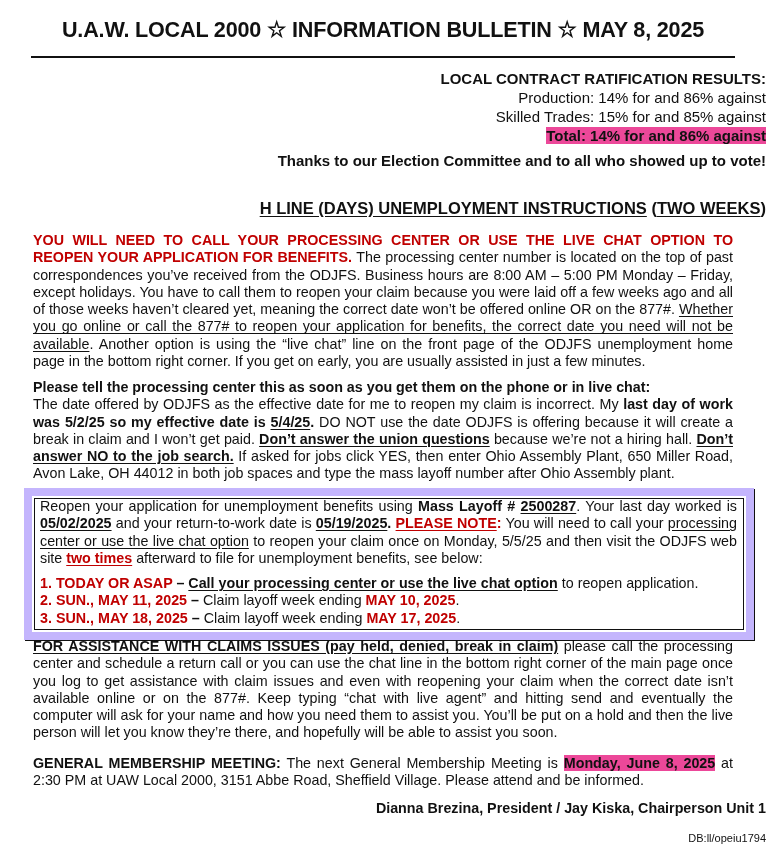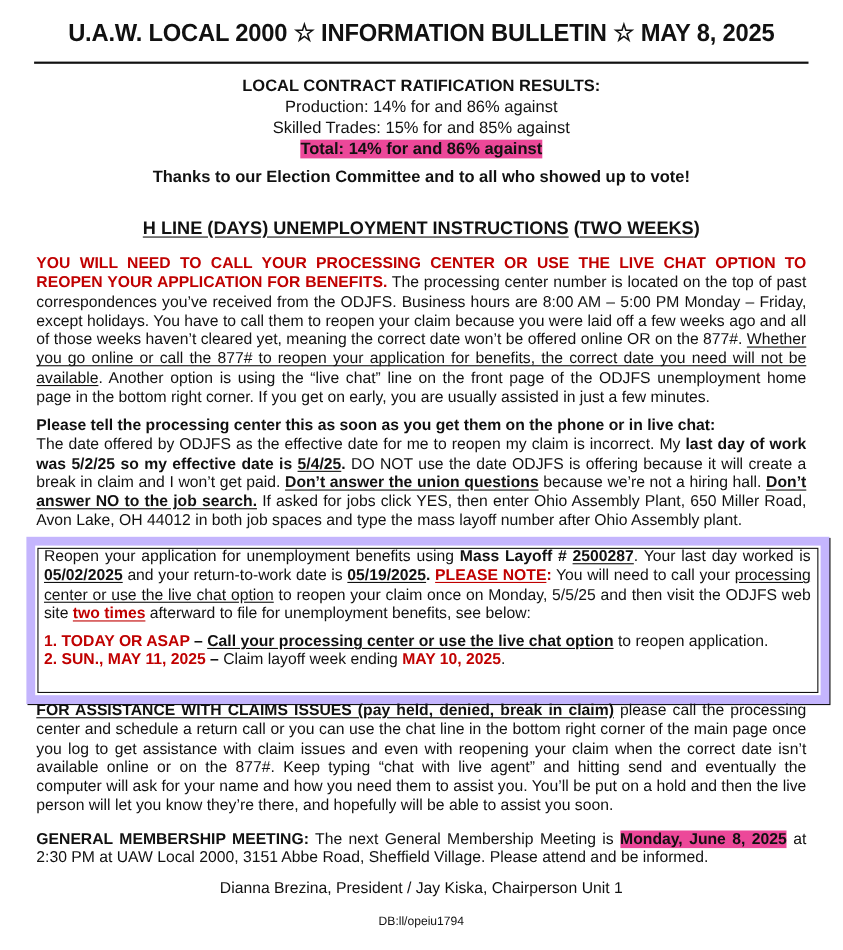--- a/index.html
+++ b/index.html
@@ -4,21 +4,21 @@
 <style>
   html, body { margin: 0; padding: 0; background: #ffffff; }
   body { width: 766px; height: 864px; overflow: hidden; position: relative;
          font-family: "Liberation Sans", sans-serif; color: #111; }
   .page { position: absolute; left: 0; top: 0; width: 766px; }
   .title { position: absolute; left: 31px; width: 704px; top: 16px; text-align: center;
            font-weight: bold; font-size: 22.5px; letter-spacing: -0.2px; white-space: nowrap;
            transform: scaleX(0.96); transform-origin: center; }
   .title-rule { position: absolute; left: 31px; width: 704px; top: 56px; height: 0;
                 border-top: 2px solid #111; }
-  .center { position: absolute; left: 0; width: 766px; text-align: center; white-space: nowrap; }
+  .center { position: absolute; left: 0; width: 766px; text-align: right; white-space: nowrap; }
   .results-heading { top: 70px; font-weight: bold; font-size: 15px; }
   .results-line { font-size: 15px; }
   .r1 { top: 89px; } .r2 { top: 108px; }
   .r3 { top: 127px; font-weight: bold; font-size: 15px; }
   .hl { background: #ec4899; }
   .thanks { top: 152px; font-weight: bold; font-size: 15px; }
   .section-title { top: 199px; font-weight: bold; font-size: 16.5px; }
   .u { text-decoration: underline; text-underline-offset: 2px; }
   .red { color: #c00000; }
   .block { position: absolute; left: 33px; width: 700px; font-size: 14.3px; line-height: 17.3px;
@@ -27,21 +27,21 @@
   .p1 { top: 232px; }
   .p2 { top: 379px; }
   .box { position: absolute; left: 24px; top: 488px; width: 714px; height: 136px;
          border: 8px solid #c4b5fd; box-shadow: 1px 1px 0 0 #111; }
   .box-inner { position: absolute; left: 2px; top: 2px; right: 2px; bottom: 2px; border: 1px solid #111; }
   .box-text { position: absolute; left: 8px; top: 2px; width: 697px; font-size: 14.3px; line-height: 17.3px;
               text-align: justify; }
   .steps { position: absolute; left: 8px; top: 79px; width: 697px; font-size: 14.3px; line-height: 17.3px; }
   .p3 { top: 638px; }
   .p4 { top: 755px; }
-  .sig { top: 800px; font-size: 14.3px; }
+  .sig { top: 800px; font-size: 14.3px; font-weight: bold; }
   .code { top: 832px; font-size: 11px; }
 </style>
 </head>
 <body>
 
 <div class="page">
 
   <div class="title">U.A.W. LOCAL 2000 ☆ INFORMATION BULLETIN ☆ MAY 8, 2025</div>
   <div class="title-rule"></div>
 
@@ -57,20 +57,21 @@
 
   <div class="block p2"><span class="b">Please tell the processing center this as soon as you get them on the phone or in live chat:</span><br><span>The date offered by ODJFS as the effective date for me to reopen my claim is incorrect. My </span><span class="b">last day of work was 5/2/25 so my effective date is </span><span class="b u">5/4/25</span><span class="b">.</span><span> DO NOT use the date ODJFS is offering because it will create a break in claim and I won’t get paid. </span><span class="b u">Don’t answer the union questions</span><span> because we’re not a hiring hall. </span><span class="b u">Don’t answer NO to the job search.</span><span> If asked for jobs click YES, then enter Ohio Assembly Plant, 650 Miller Road, Avon Lake, OH 44012 in both job spaces and type the mass layoff number after Ohio Assembly plant.</span></div>
 
   <div class="box">
     <div class="box-inner"></div>
     <div class="box-text"><span>Reopen your application for unemployment benefits using </span><span class="b">Mass Layoff # </span><span class="b u">2500287</span><span>. Your last day worked is </span><span class="b u">05/02/2025</span><span> and your return-to-work date is </span><span class="b u">05/19/2025</span><span class="b">. </span><span class="b u red">PLEASE NOTE</span><span class="b red">:</span><span> You will need to call your </span><span class="u">processing center or use the live chat option</span><span> to reopen your claim once on Monday, 5/5/25 and then visit the ODJFS web site </span><span class="b u red">two times</span><span> afterward to file for unemployment benefits, see below:</span></div>
 
     <div class="steps">
       <div><span class="b red">1. TODAY OR ASAP</span><span class="b"> – </span><span class="b u">Call your processing center or use the live chat option</span><span> to reopen application.</span></div>
       <div><span class="b red">2. SUN., MAY 11, 2025</span><span class="b"> – </span><span>Claim layoff week ending </span><span class="b red">MAY 10, 2025</span><span>.</span></div>
+      <div><span class="b red">3. SUN., MAY 18, 2025</span><span class="b"> – </span><span>Claim layoff week ending </span><span class="b red">MAY 17, 2025</span><span>.</span></div>
     </div>
   </div>
 
   <div class="block p3"><span class="b u">FOR ASSISTANCE WITH CLAIMS ISSUES (pay held, denied, break in claim)</span><span> please call the processing center and schedule a return call or you can use the chat line in the bottom right corner of the main page once you log to get assistance with claim issues and even with reopening your claim when the correct date isn’t available online or on the 877#. Keep typing “chat with live agent” and hitting send and eventually the computer will ask for your name and how you need them to assist you. You’ll be put on a hold and then the live person will let you know they’re there, and hopefully will be able to assist you soon.</span></div>
 
   <div class="block p4"><span class="b">GENERAL MEMBERSHIP MEETING:</span><span> The next General Membership Meeting is </span><span class="b hl">Monday, June 8, 2025</span><span> at 2:30 PM at UAW Local 2000, 3151 Abbe Road, Sheffield Village. Please attend and be informed.</span></div>
 
   <div class="center sig">Dianna Brezina, President / Jay Kiska, Chairperson Unit 1</div>
   <div class="center code">DB:ll/opeiu1794</div>
 

